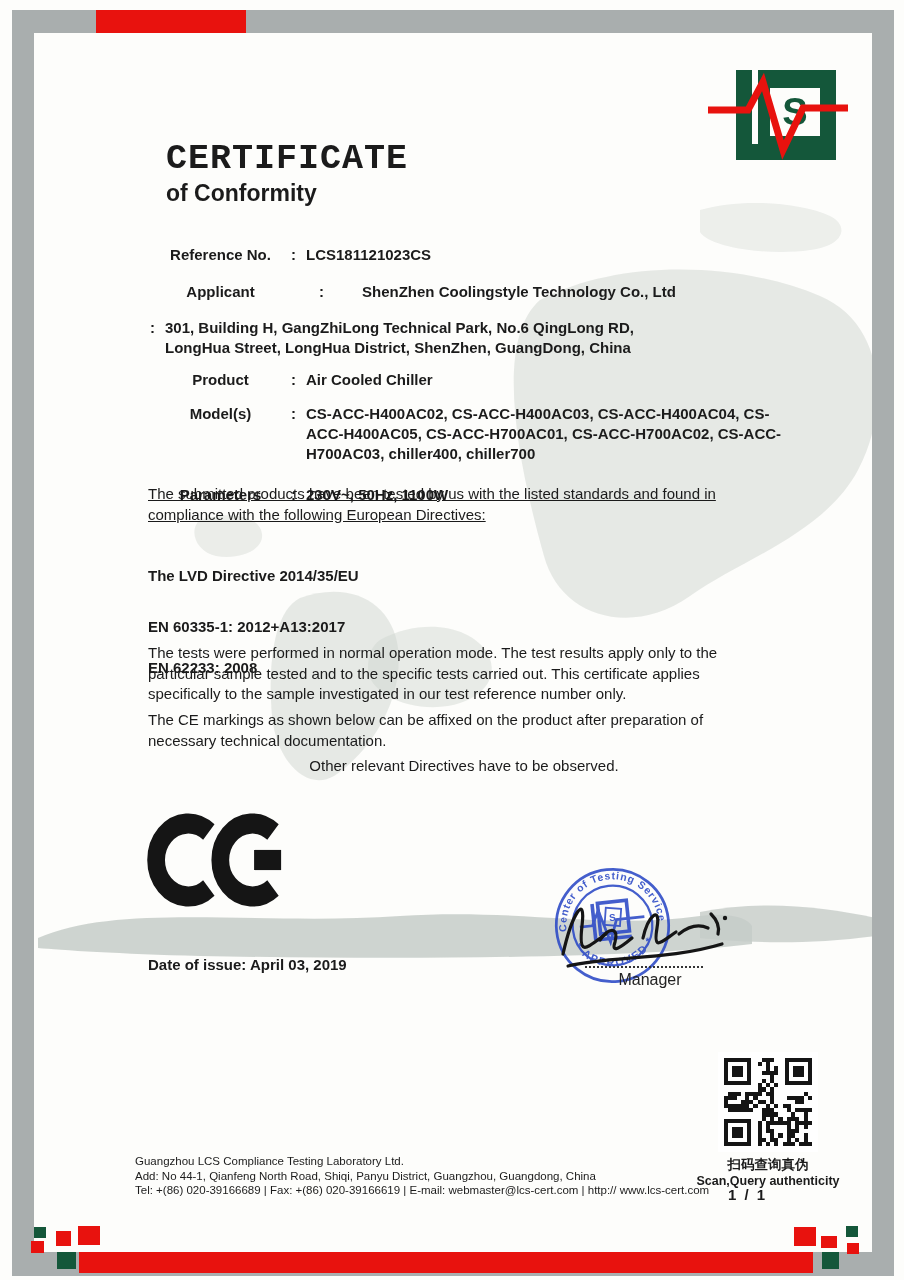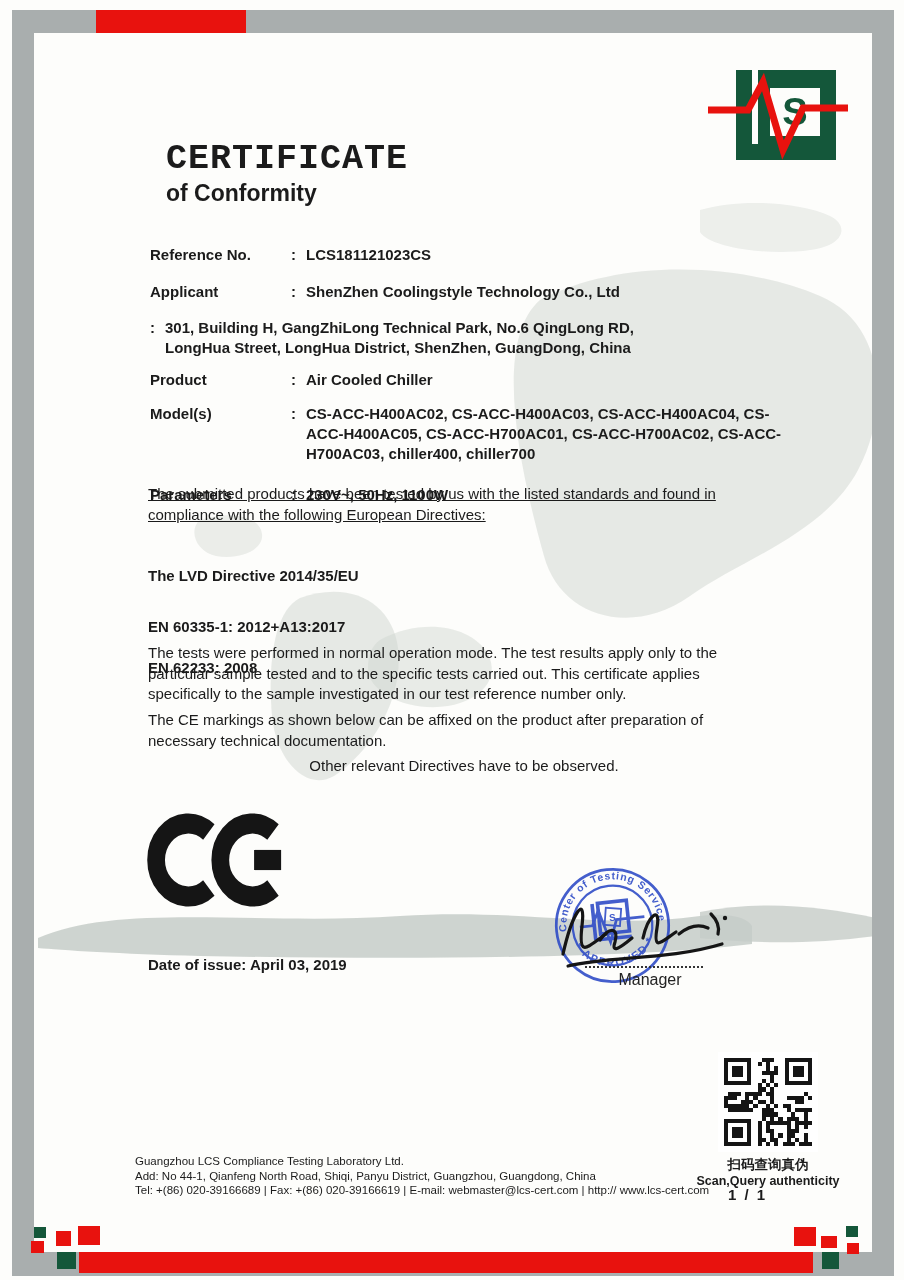--- a/index.html
+++ b/index.html
@@ -21,21 +21,21 @@
   .map-watermark{position:absolute;left:0;top:0;z-index:1;}
 
   
   .lcs-logo{position:absolute;left:708px;top:62px;z-index:3;}
   .title-block{position:absolute;left:166px;top:140px;z-index:3;}
   .title-main{font-size:35px;font-weight:bold;letter-spacing:1px;line-height:38px;font-family:Liberation Mono, monospace;}
   .title-sub{font-size:23px;font-weight:bold;line-height:30px;}
 
   
   .field-row{position:absolute;left:150px;display:flex;font-weight:bold;font-size:15px;line-height:20px;z-index:3;}
-  .field-label{width:141px;flex:none;}
+  .field-label{width:141px;flex:none;text-align:center;}
   .field-colon{width:15px;flex:none;}
   .field-value{width:478px;white-space:pre-line;}
 
   
   .para{position:absolute;left:148px;width:632px;font-size:15px;line-height:20.5px;white-space:pre-line;z-index:3;}
   .para.bold{font-weight:bold;}
 
   
   .ce-mark{position:absolute;left:146px;top:812px;z-index:3;}
 
@@ -112,21 +112,21 @@
   <div class="title-block">
     <div class="title-main">CERTIFICATE</div>
     <div class="title-sub">of Conformity</div>
   </div>
 
   <div class="field-row" style="top:245px;">
     <span class="field-label">Reference No.</span>
     <span class="field-colon">:</span>
     <span class="field-value">LCS181121023CS</span>
   </div>
-  <div class="field-row" style="top:282px;">
+  <div class="field-row" style="top:282px;gap:28px;">
     <span class="field-label">Applicant</span>
     <span class="field-colon">:</span>
     <span class="field-value">ShenZhen Coolingstyle Technology Co., Ltd</span>
   </div>
   <div class="field-row" style="top:318px;">
     <span class="field-colon">:</span>
     <span class="field-value">301, Building H, GangZhiLong Technical Park, No.6 QingLong RD,
 LongHua Street, LongHua District, ShenZhen, GuangDong, China</span>
   </div>
   <div class="field-row" style="top:370px;">

